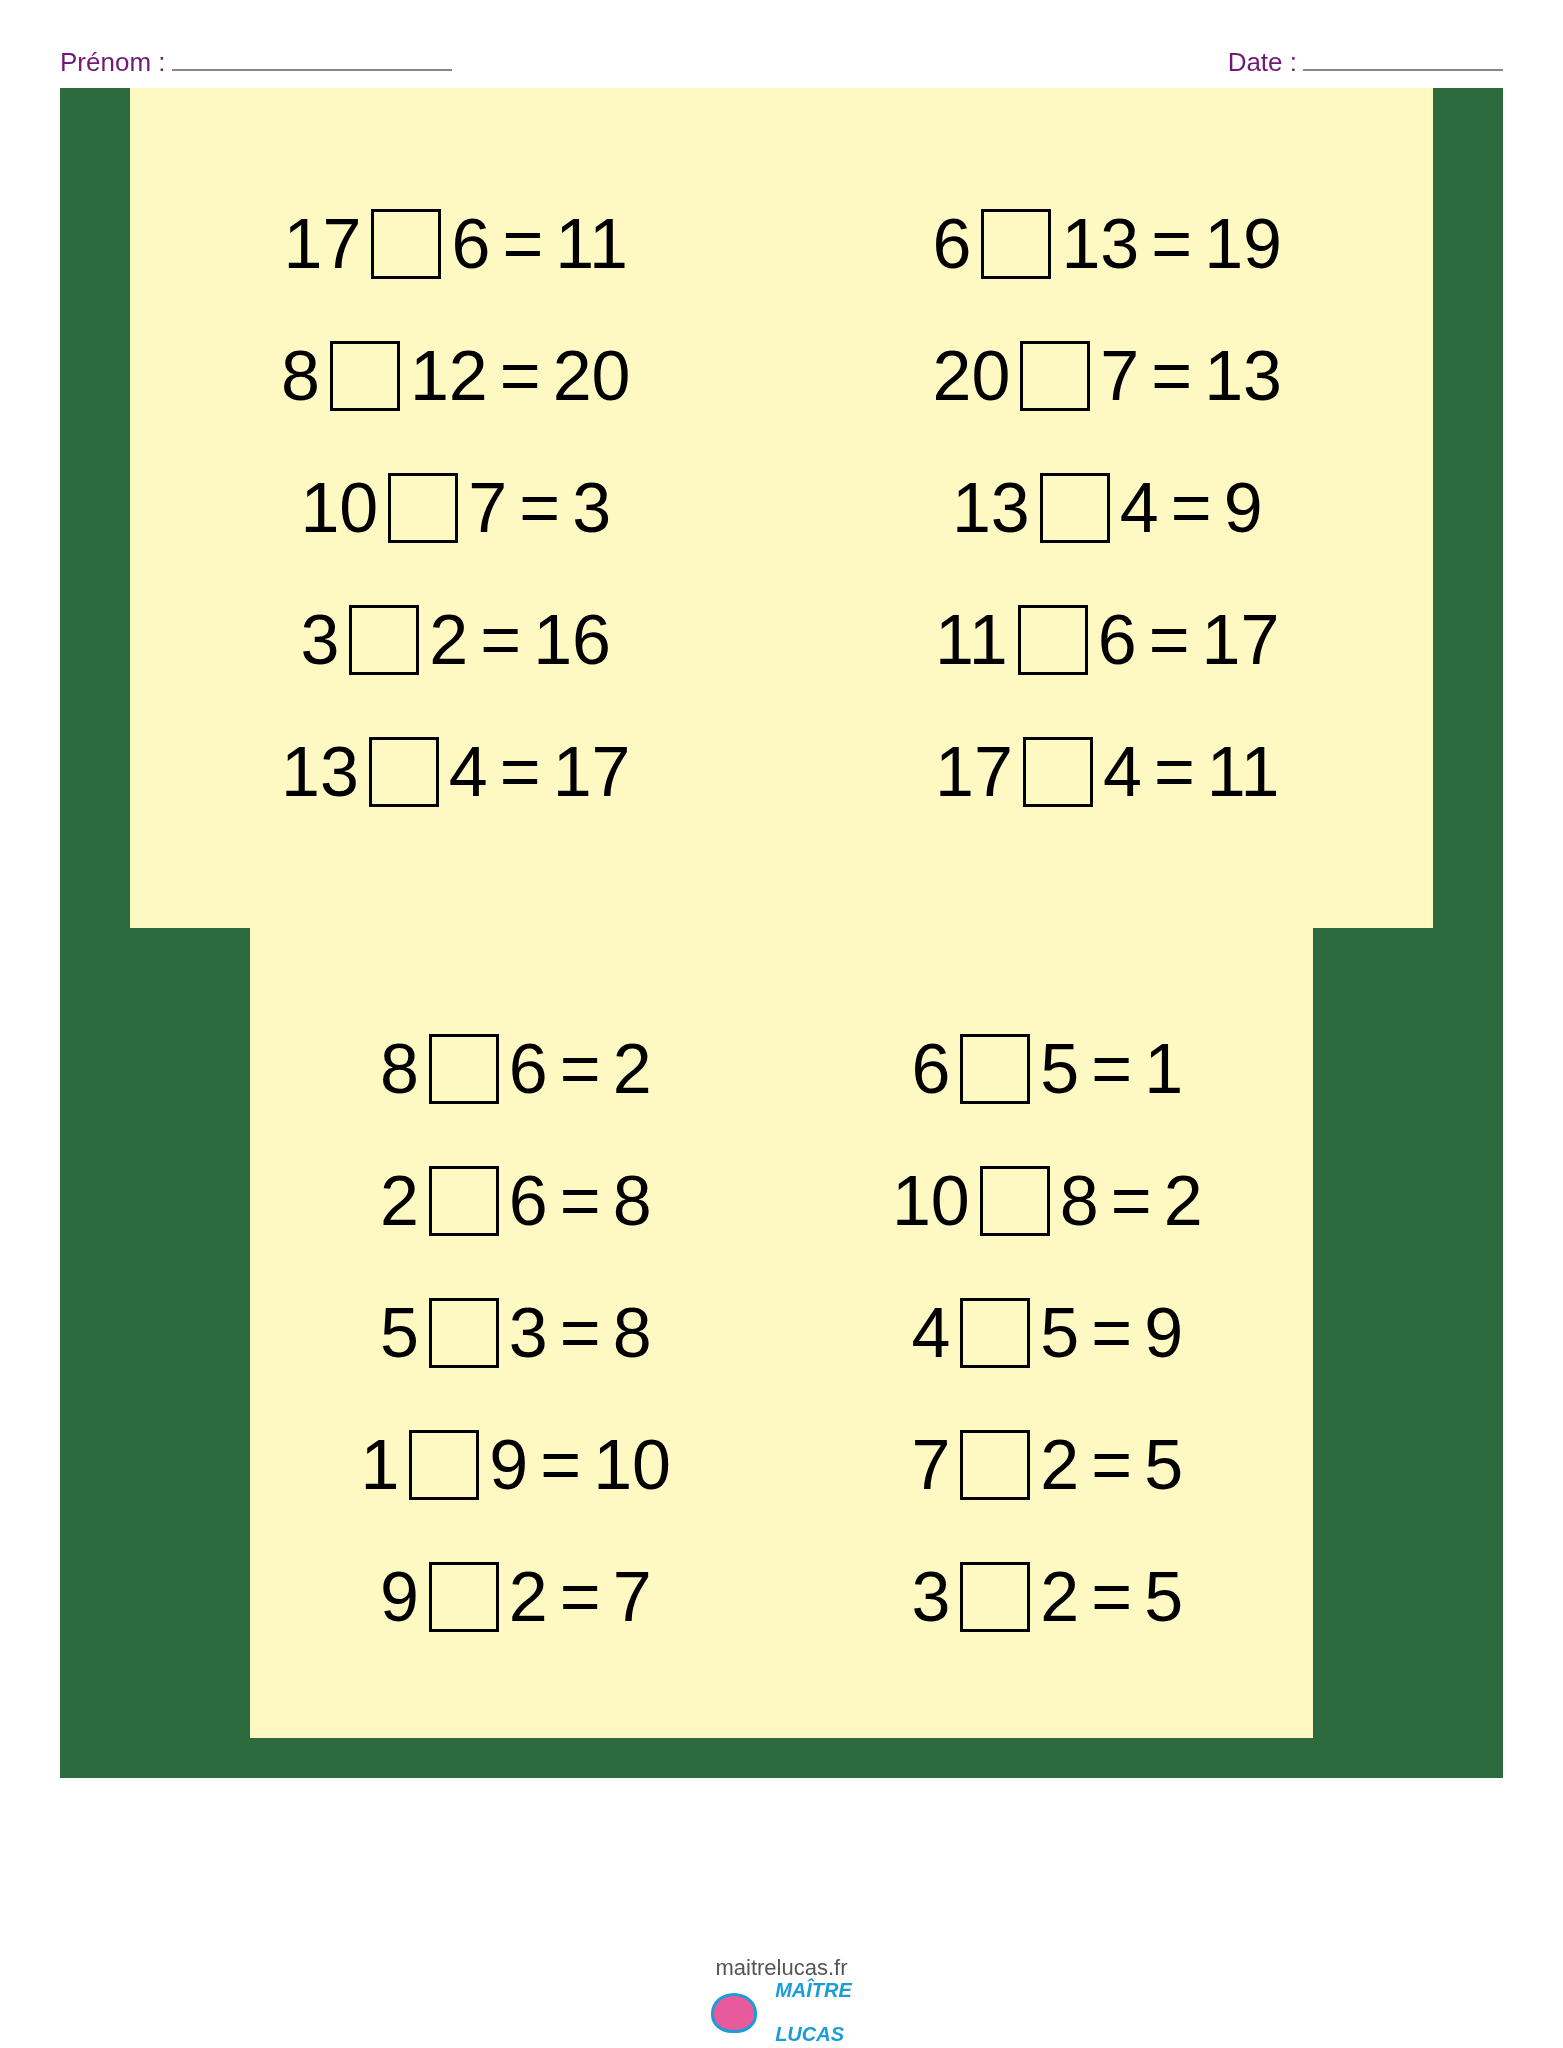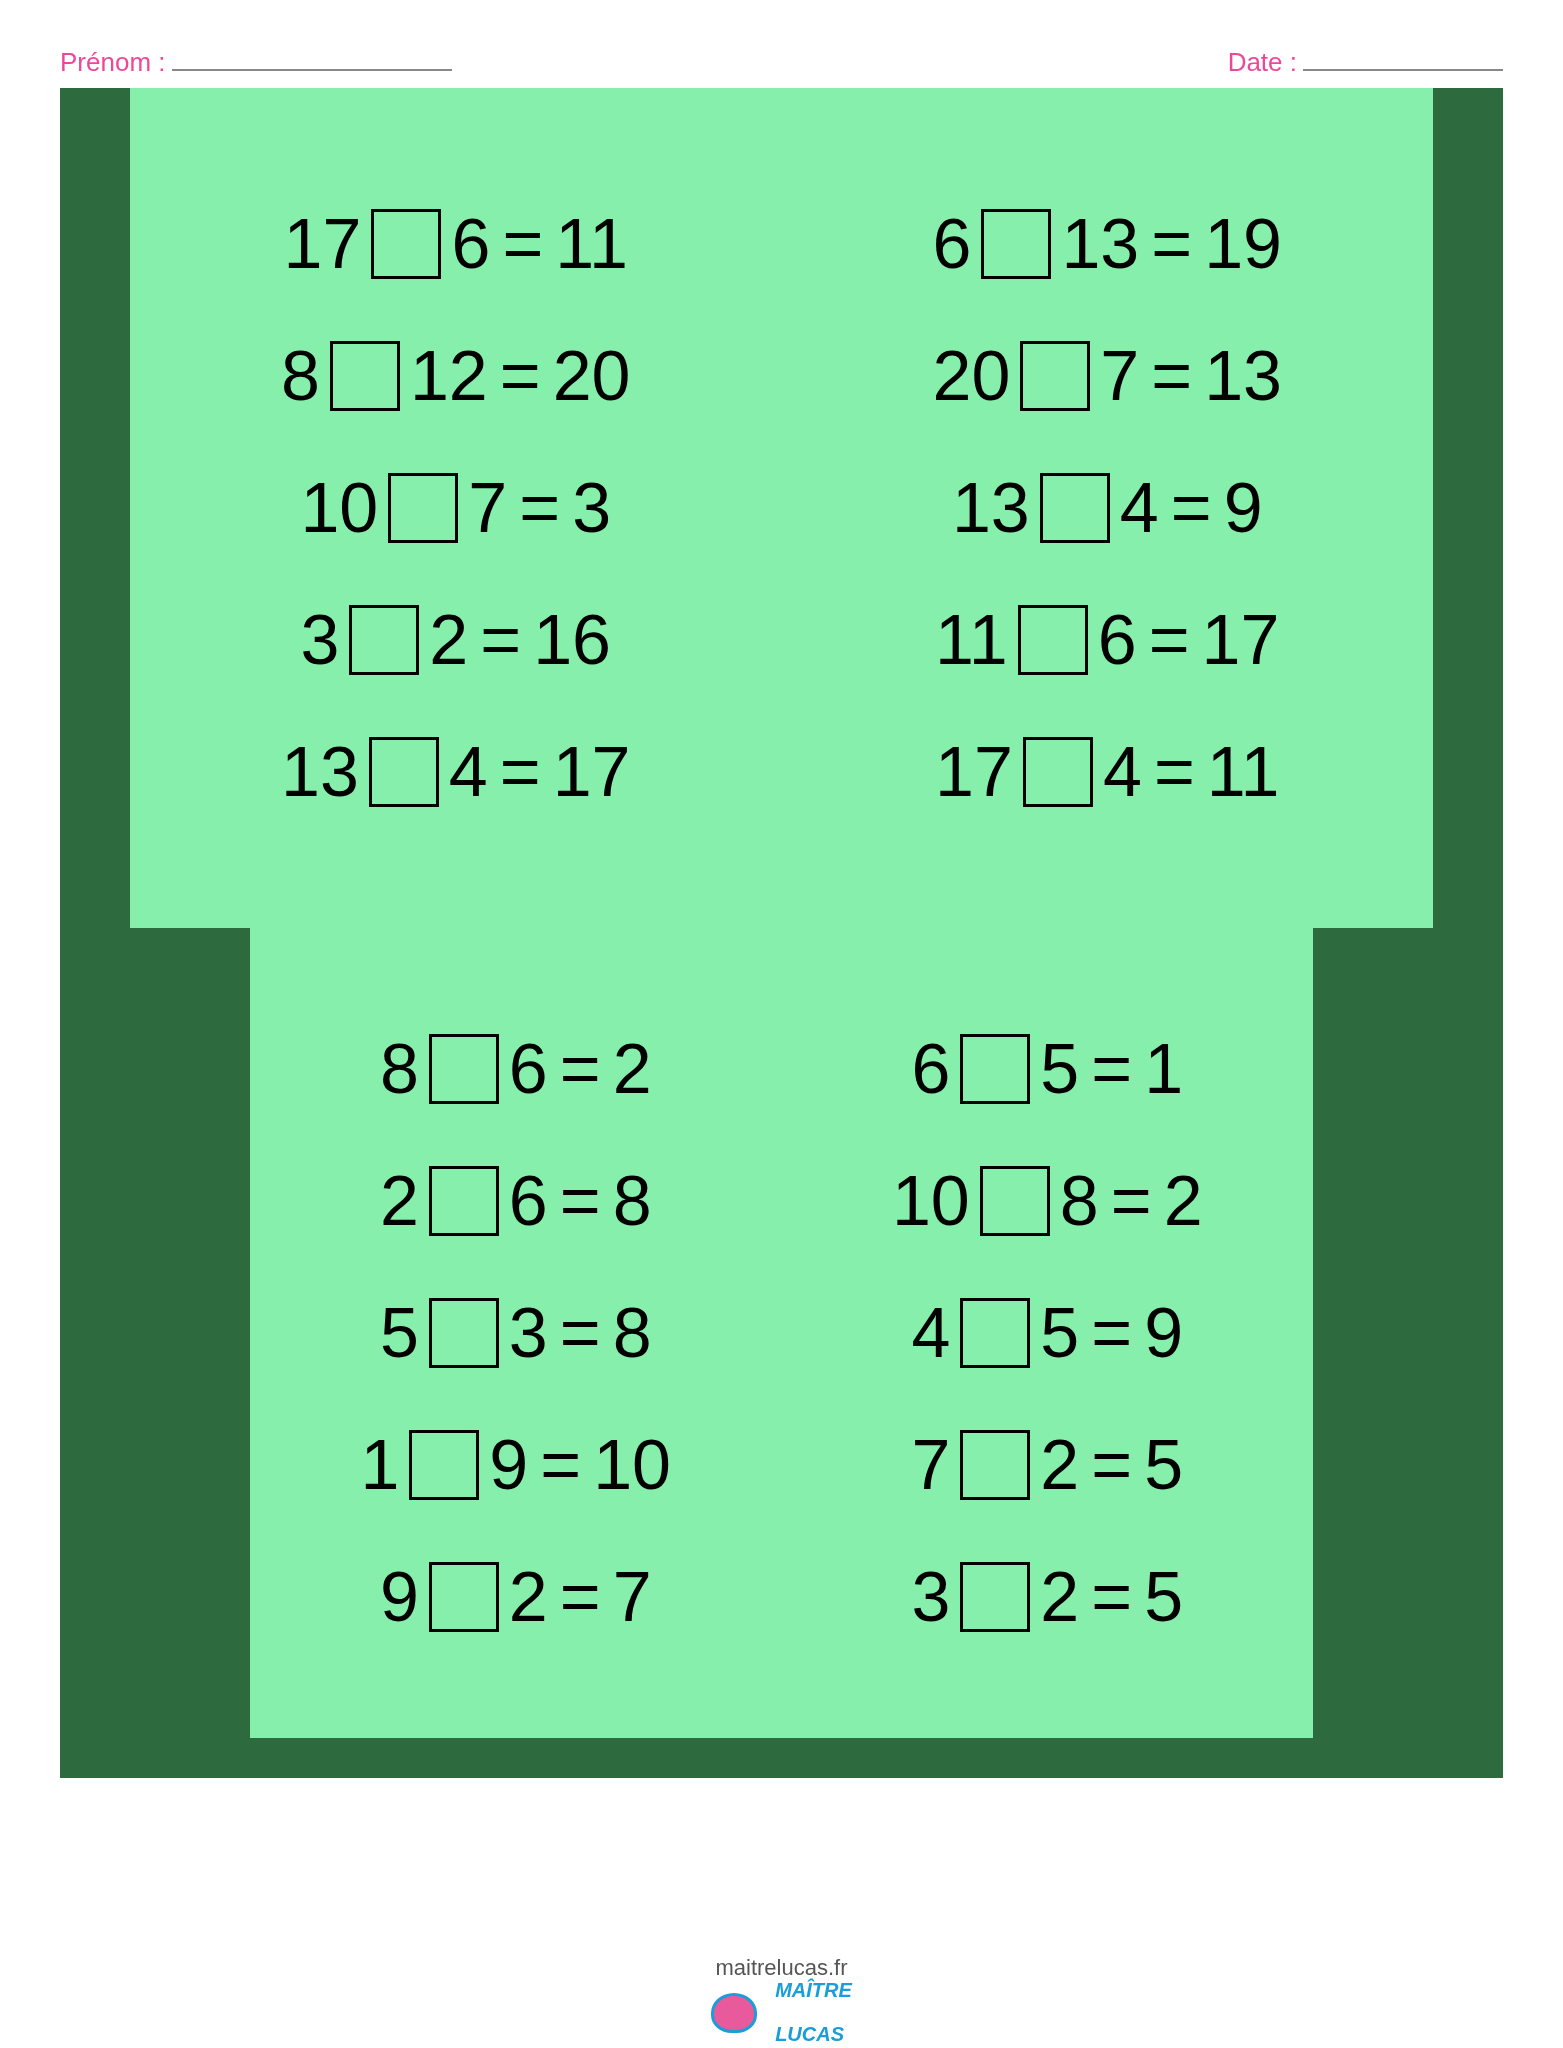--- a/index.html
+++ b/index.html
@@ -16,21 +16,21 @@
     position: absolute;
     top: 40px;
     left: 60px;
     right: 60px;
     bottom: 40px;
   }
   .header-row {
     display: flex;
     justify-content: space-between;
     font-size: 26px;
-    color: #ec4899;
+    color: #701a75;
     margin-bottom: 10px;
   }
   .header-field {
     display: flex;
     align-items: baseline;
   }
   .underline {
     display: inline-block;
     border-bottom: 2px solid #888;
     min-width: 280px;
@@ -48,21 +48,21 @@
     margin: 10px 0 20px 0;
     letter-spacing: 1px;
   }
   .green-area {
     background: #2d6a3e;
     padding: 0;
     position: relative;
     height: 1690px;
   }
   .panel {
-    background: #86efac;
+    background: #fef9c3;
     position: absolute;
     box-sizing: border-box;
     padding: 40px 10px;
   }
   .panel.top {
     top: 0;
     left: 70px;
     right: 70px;
     height: 840px;
   }

